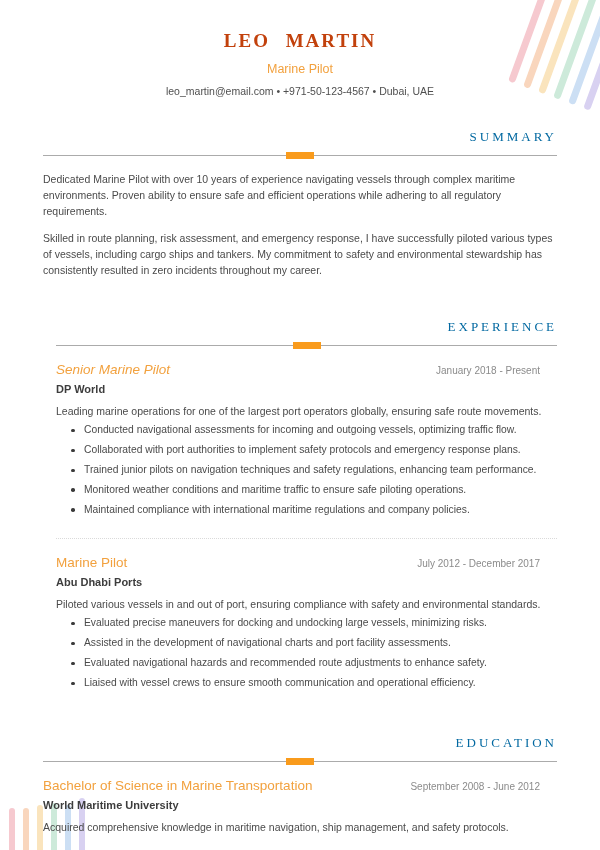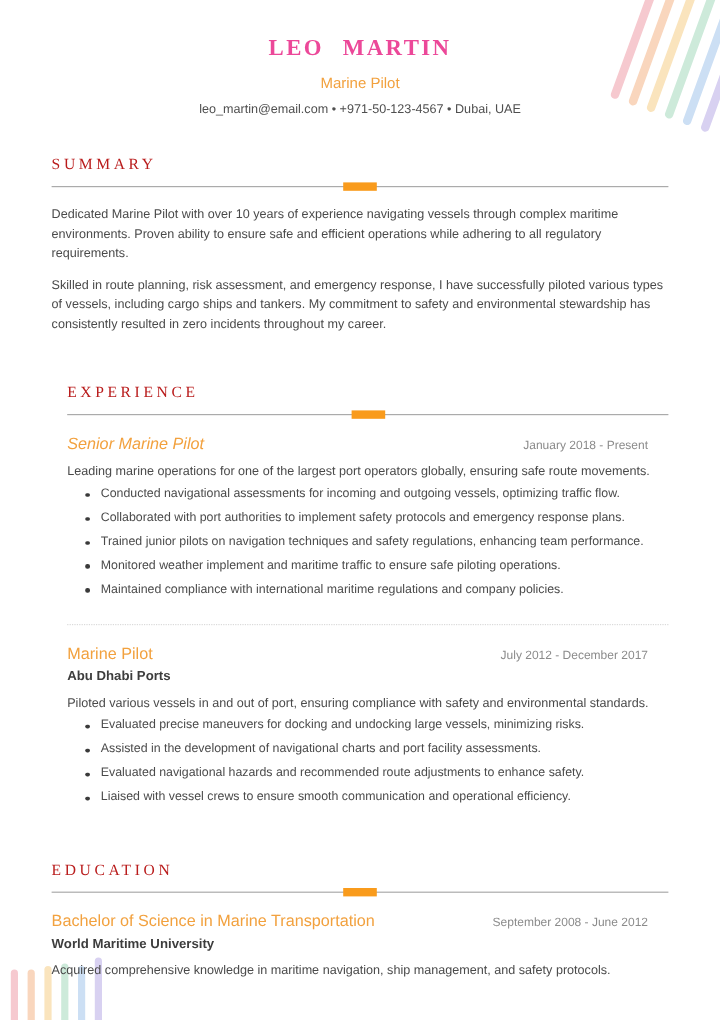--- a/index.html
+++ b/index.html
@@ -22,25 +22,25 @@
     color:#3F4450;
   }
   .role { text-align:center; color:#F29A38; font-size:12.5px; margin-top:10px; }
   .contact { text-align:center; font-size:10.5px; color:#4f4f4f; margin-top:9px; }
 
   
   .section-summary   { margin-top:32px; }
   .section-experience{ margin-top:40px;margin-left:13px; }
   .section-education { margin-top:44px; }
   .section-heading {
-    text-align:left;
+    text-align:right;
     font-family:"Liberation Serif", serif;
     font-size:13px; font-weight:normal;
     letter-spacing:3px;
-    color:#b91c1c;
+    color:#0369a1;
     margin:0;
   }
   .rule { position:relative; height:1px; background:#ABABAB; margin-top:10px; }
   .rule-accent {
     position:absolute; left:50%; top:-3px; transform:translateX(-50%);
     width:28px; height:7px; background:#F99B1C;
   }
 
   .para { font-size:10.5px; line-height:1.5; margin:12px 0 0 0; color:#4a4a4a; }
   .para.first { margin-top:16px; }
@@ -100,21 +100,21 @@
   <div class="stripe" style="background: rgb(246, 201, 207);"></div>
   <div class="stripe" style="background: rgb(249, 214, 189);"></div>
   <div class="stripe" style="background: rgb(250, 228, 189);"></div>
   <div class="stripe" style="background: rgb(205, 234, 218);"></div>
   <div class="stripe" style="background: rgb(204, 223, 244);"></div>
   <div class="stripe" style="background: rgb(216, 209, 241);"></div>
 </div>
 
 <div class="page">
 
-  <div class="name" style="color: #ec4899;">LEO MARTIN</div>
+  <div class="name" style="color: #c2410c;">LEO MARTIN</div>
   <div class="role" style="color: rgb(242, 161, 62);">Marine Pilot</div>
   <div class="contact">leo_martin@email.com • +971-50-123-4567 • Dubai, UAE</div>
 
   <div class="section-summary">
     <h2 class="section-heading">SUMMARY</h2>
     <div class="rule">
       <div class="rule-accent" style="background: rgb(249, 155, 28);"></div>
     </div>
     <p class="para first">Dedicated Marine Pilot with over 10 years of experience navigating vessels through complex maritime environments. Proven ability to ensure safe and efficient operations while adhering to all regulatory requirements.</p>
     <p class="para">Skilled in route planning, risk assessment, and emergency response, I have successfully piloted various types of vessels, including cargo ships and tankers. My commitment to safety and environmental stewardship has consistently resulted in zero incidents throughout my career.</p>
@@ -124,26 +124,27 @@
     <h2 class="section-heading">EXPERIENCE</h2>
     <div class="rule">
       <div class="rule-accent" style="background: rgb(249, 155, 28);"></div>
     </div>
 
     <div>
       <div class="entry-header">
         <h3 class="entry-title" style="color: rgb(242, 161, 62); font-style: italic;">Senior Marine Pilot</h3>
         <span class="entry-dates">January 2018 - Present</span>
       </div>
+      <div class="entry-org">DP World</div>
       <div class="entry-desc">Leading marine operations for one of the largest port operators globally, ensuring safe route movements.</div>
       <ul class="bullets">
         <li>Conducted navigational assessments for incoming and outgoing vessels, optimizing traffic flow.</li>
         <li>Collaborated with port authorities to implement safety protocols and emergency response plans.</li>
         <li>Trained junior pilots on navigation techniques and safety regulations, enhancing team performance.</li>
-        <li>Monitored weather implement and maritime traffic to ensure safe piloting operations.</li>
+        <li>Monitored weather conditions and maritime traffic to ensure safe piloting operations.</li>
         <li>Maintained compliance with international maritime regulations and company policies.</li>
       </ul>
     </div>
 
     <hr class="dotted-divider">
 
     <div>
       <div class="entry-header">
         <h3 class="entry-title" style="color: rgb(242, 161, 62);">Marine Pilot</h3>
         <span class="entry-dates">July 2012 - December 2017</span>

